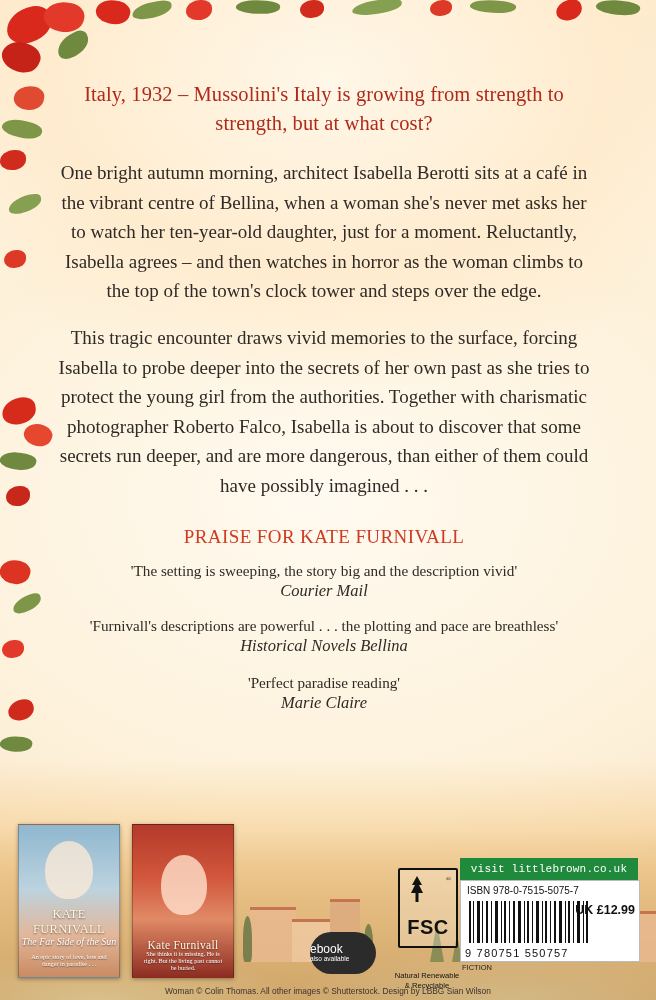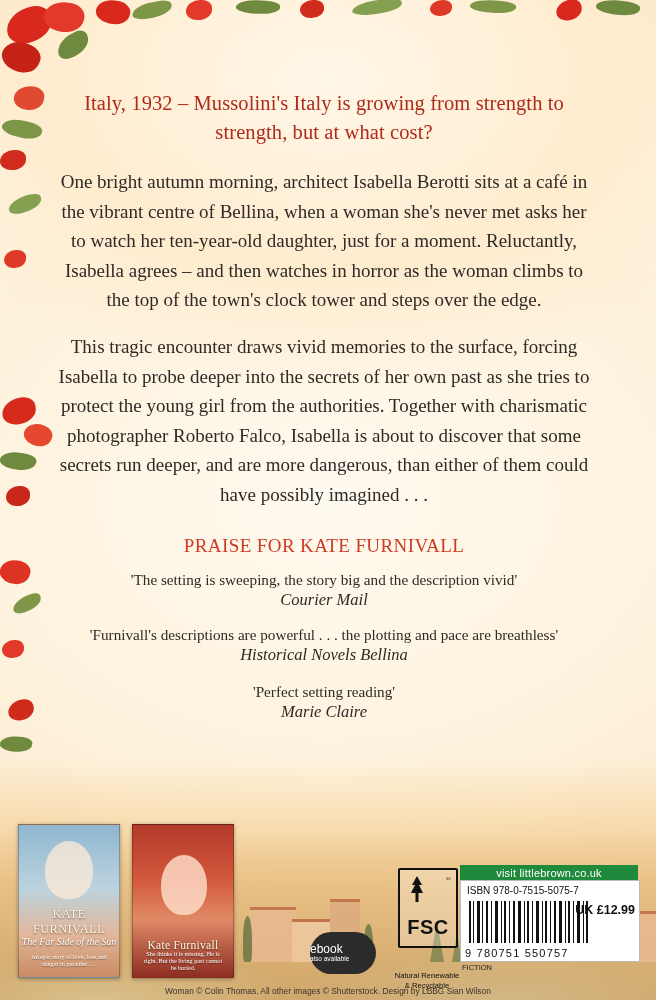--- a/index.html
+++ b/index.html
@@ -42,21 +42,21 @@
   .tree{position:absolute;bottom:0;width:0;height:0;border-left:7px solid transparent;border-right:7px solid transparent;border-bottom:40px solid #6f7f4a;opacity:.85;}
   .tree.s{border-left-width:5px;border-right-width:5px;border-bottom-width:28px;}
   .cypress{position:absolute;bottom:0;width:9px;height:46px;background:#5e7040;border-radius:50% 50% 20% 20%;opacity:.9;}
 
   
   .flora{position:absolute;pointer-events:none;}
   .petal{position:absolute;border-radius:60% 40% 55% 45%;}
   .leafy{position:absolute;border-radius:70% 30% 65% 35%;}
 
   
-  .content{position:absolute;left:0;right:8px;top:0;padding:17px 48px;}
+  .content{position:absolute;left:0;right:8px;top:0;padding:8px 48px;}
   .hook{
     margin-top:72px;
     text-align:center;
     color:#b02a1a;
     font-size:20.5px;
     line-height:1.42;
     letter-spacing:.1px;
   }
   .blurb{
     margin-top:20px;
@@ -120,23 +120,23 @@
   }
   .fsc .tree-ico{position:absolute;left:9px;top:6px;width:16px;height:26px;}
   .fsc .label{position:absolute;left:0;right:0;bottom:7px;text-align:center;font-size:20px;font-family:"Liberation Sans",sans-serif;font-weight:bold;letter-spacing:.5px;}
   .fsc .r{position:absolute;right:5px;top:5px;font-size:7px;}
   .fsc-text{
     position:absolute;left:392px;bottom:10px;width:70px;text-align:center;
     font-size:7.6px;line-height:1.25;color:#111;font-family:"Liberation Sans",sans-serif;
   }
 
   .web{
-    position:absolute;left:460px;bottom:120px;width:178px;height:15px;
+    position:absolute;left:460px;bottom:120px;width:178px;height:22px;
     background:#1f8a3c;color:#fff;display:flex;align-items:center;justify-content:center;
-    font-family:Liberation Sans, sans-serif;font-size:11px;letter-spacing:.2px;
+    font-family:Liberation Mono, monospace;font-size:11px;letter-spacing:.2px;
   }
   .barcode-box{
     position:absolute;left:460px;bottom:38px;width:178px;height:80px;background:#fff;border:1px solid #bbb;
   }
   .isbn{
     position:absolute;left:6px;top:4px;font-size:10px;font-family:"Liberation Sans",sans-serif;color:#111;
   }
   .price{
     position:absolute;right:4px;top:22px;font-size:12.5px;font-family:"Liberation Sans",sans-serif;color:#111;font-weight:bold;
   }
@@ -216,21 +216,21 @@
 
     <div class="quote q1">
       <span>'The setting is sweeping, the story big and the description vivid'</span>
       <span class="src">Courier Mail</span>
     </div>
     <div class="quote q2">
       <span>'Furnivall's descriptions are powerful . . . the plotting and pace are breathless'</span>
       <span class="src">Historical Novels Bellina</span>
     </div>
     <div class="quote q3">
-      <span>'Perfect setting reading'</span>
+      <span>'Perfect paradise reading'</span>
       <span class="src">Marie Claire</span>
     </div>
   </div>
 
   <div class="bottom">
 
     <div class="thumb" id="thumb1">
       <div class="th-face" style="left:26px;top:16px;width:48px;height:58px;"></div>
       <div class="author" style="top:82px;">KATE FURNIVALL</div>
       <div class="tit" style="top:112px;font-style:italic;font-size:10px;color:#fff;">The Far Side of the Sun</div>

